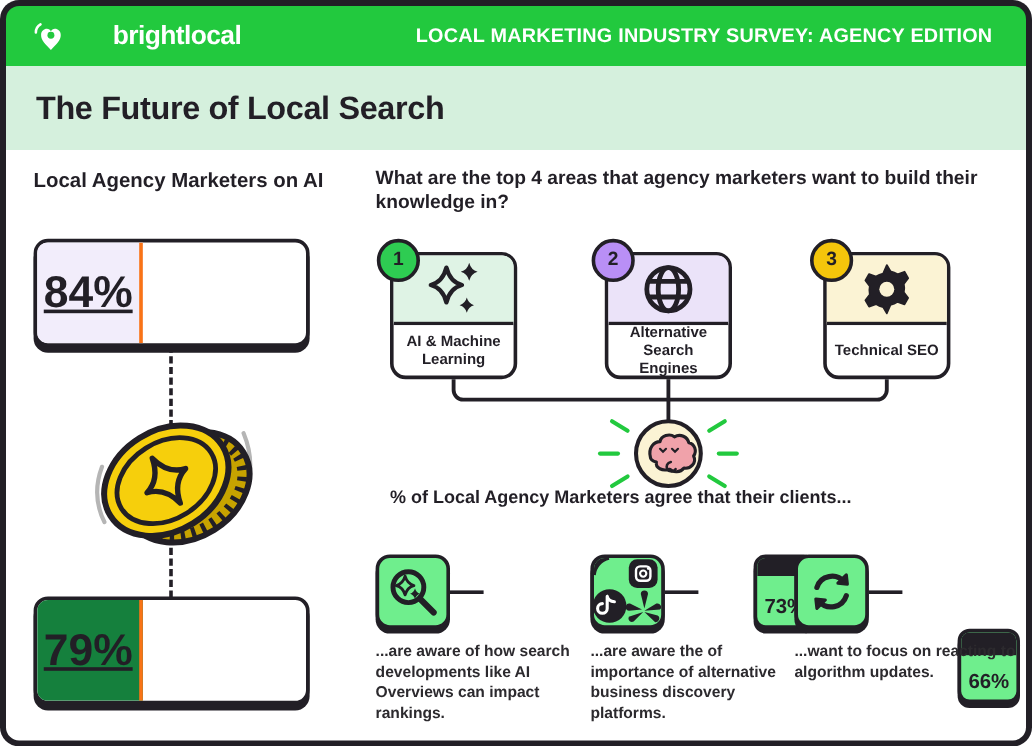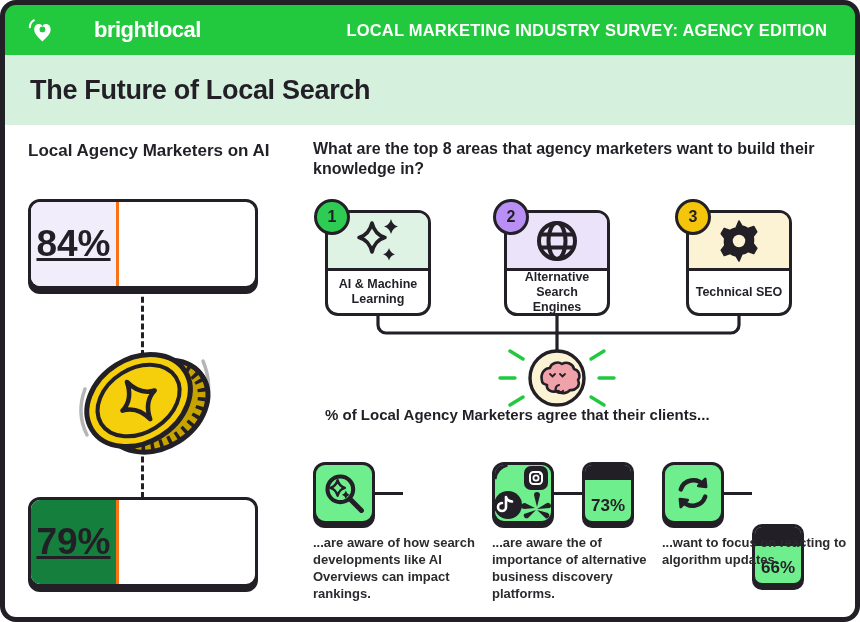--- a/index.html
+++ b/index.html
@@ -25,21 +25,21 @@
   }
   
   .titlebar {
     position:absolute; left:5px; top:55px; width:850px; height:70px;
     background:#d5f0dd; display:flex; align-items:center; padding-left:25px;
   }
   .titlebar h1 { font-size:27px; font-weight:800; color:#221f26; letter-spacing:-0.3px; }
   
   .content {
     position:absolute; left:5px; top:125px; width:850px; height:492px;
-    background:#ffffff; border-radius:0 0 11px 11px;
+    background:#ffffff; border-radius:0 0 11px 11px;padding-left:46px;
   }
   .abs { position:absolute; }
   .sec-heading { font-size:17px; font-weight:800; color:#221f26; }
   .sub-heading { font-size:16px; font-weight:800; color:#221f26; line-height:1.25; }
   
   .stat-card {
     width:230px; height:90px; background:#ffffff;
     border:3px solid #221f26; border-radius:12px;
     box-shadow:0 5px 0 0 #221f26;
     display:flex; overflow:hidden;
@@ -146,21 +146,21 @@
         <ellipse cx="74" cy="74" rx="55" ry="42" fill="#f6cf0c" stroke="#221f26" stroke-width="5"></ellipse>
         <ellipse cx="74" cy="74" rx="44" ry="32" fill="none" stroke="#221f26" stroke-width="4"></ellipse>
         <path d="M74,52 q4,18 19,22 q-15,4 -19,22 q-4,-18 -19,-22 q15,-4 19,-22 Z" fill="#f6cf0c" stroke="#221f26" stroke-width="4.5" stroke-linejoin="round"></path>
       </g>
     </svg>
 
     <div class="abs stat-card cream" style="left:23px; top:372px;">
       <div class="pct">79%</div>
     </div>
 
-    <div class="abs sub-heading" style="left:308px; top:14px; width:545px;">What are the top 8 areas that agency marketers want to build their knowledge in?</div>
+    <div class="abs sub-heading" style="left:308px; top:14px; width:545px;">What are the top 4 areas that agency marketers want to build their knowledge in?</div>
 
     <div class="abs kcard mint" style="left:320px; top:85px;">
       <div class="badge b1">1</div>
       <div class="ktop">
         <svg width="50" height="48" viewBox="0 0 50 48">
           <path d="M19,6 q3,12 13,14.5 q-10,2.5 -13,14.5 q-3,-12 -13,-14.5 q10,-2.5 13,-14.5 Z" fill="none" stroke="#221f26" stroke-width="3.6" stroke-linejoin="round"></path>
           <path d="M38,2 q1.5,6 7,7.5 q-5.5,1.5 -7,7.5 q-1.5,-6 -7,-7.5 q5.5,-1.5 7,-7.5 Z" fill="#221f26"></path>
           <path d="M36,31 q1.3,5 6,6.3 q-4.7,1.3 -6,6.3 q-1.3,-5 -6,-6.3 q4.7,-1.3 6,-6.3 Z" fill="#221f26"></path>
         </svg>
       </div>

